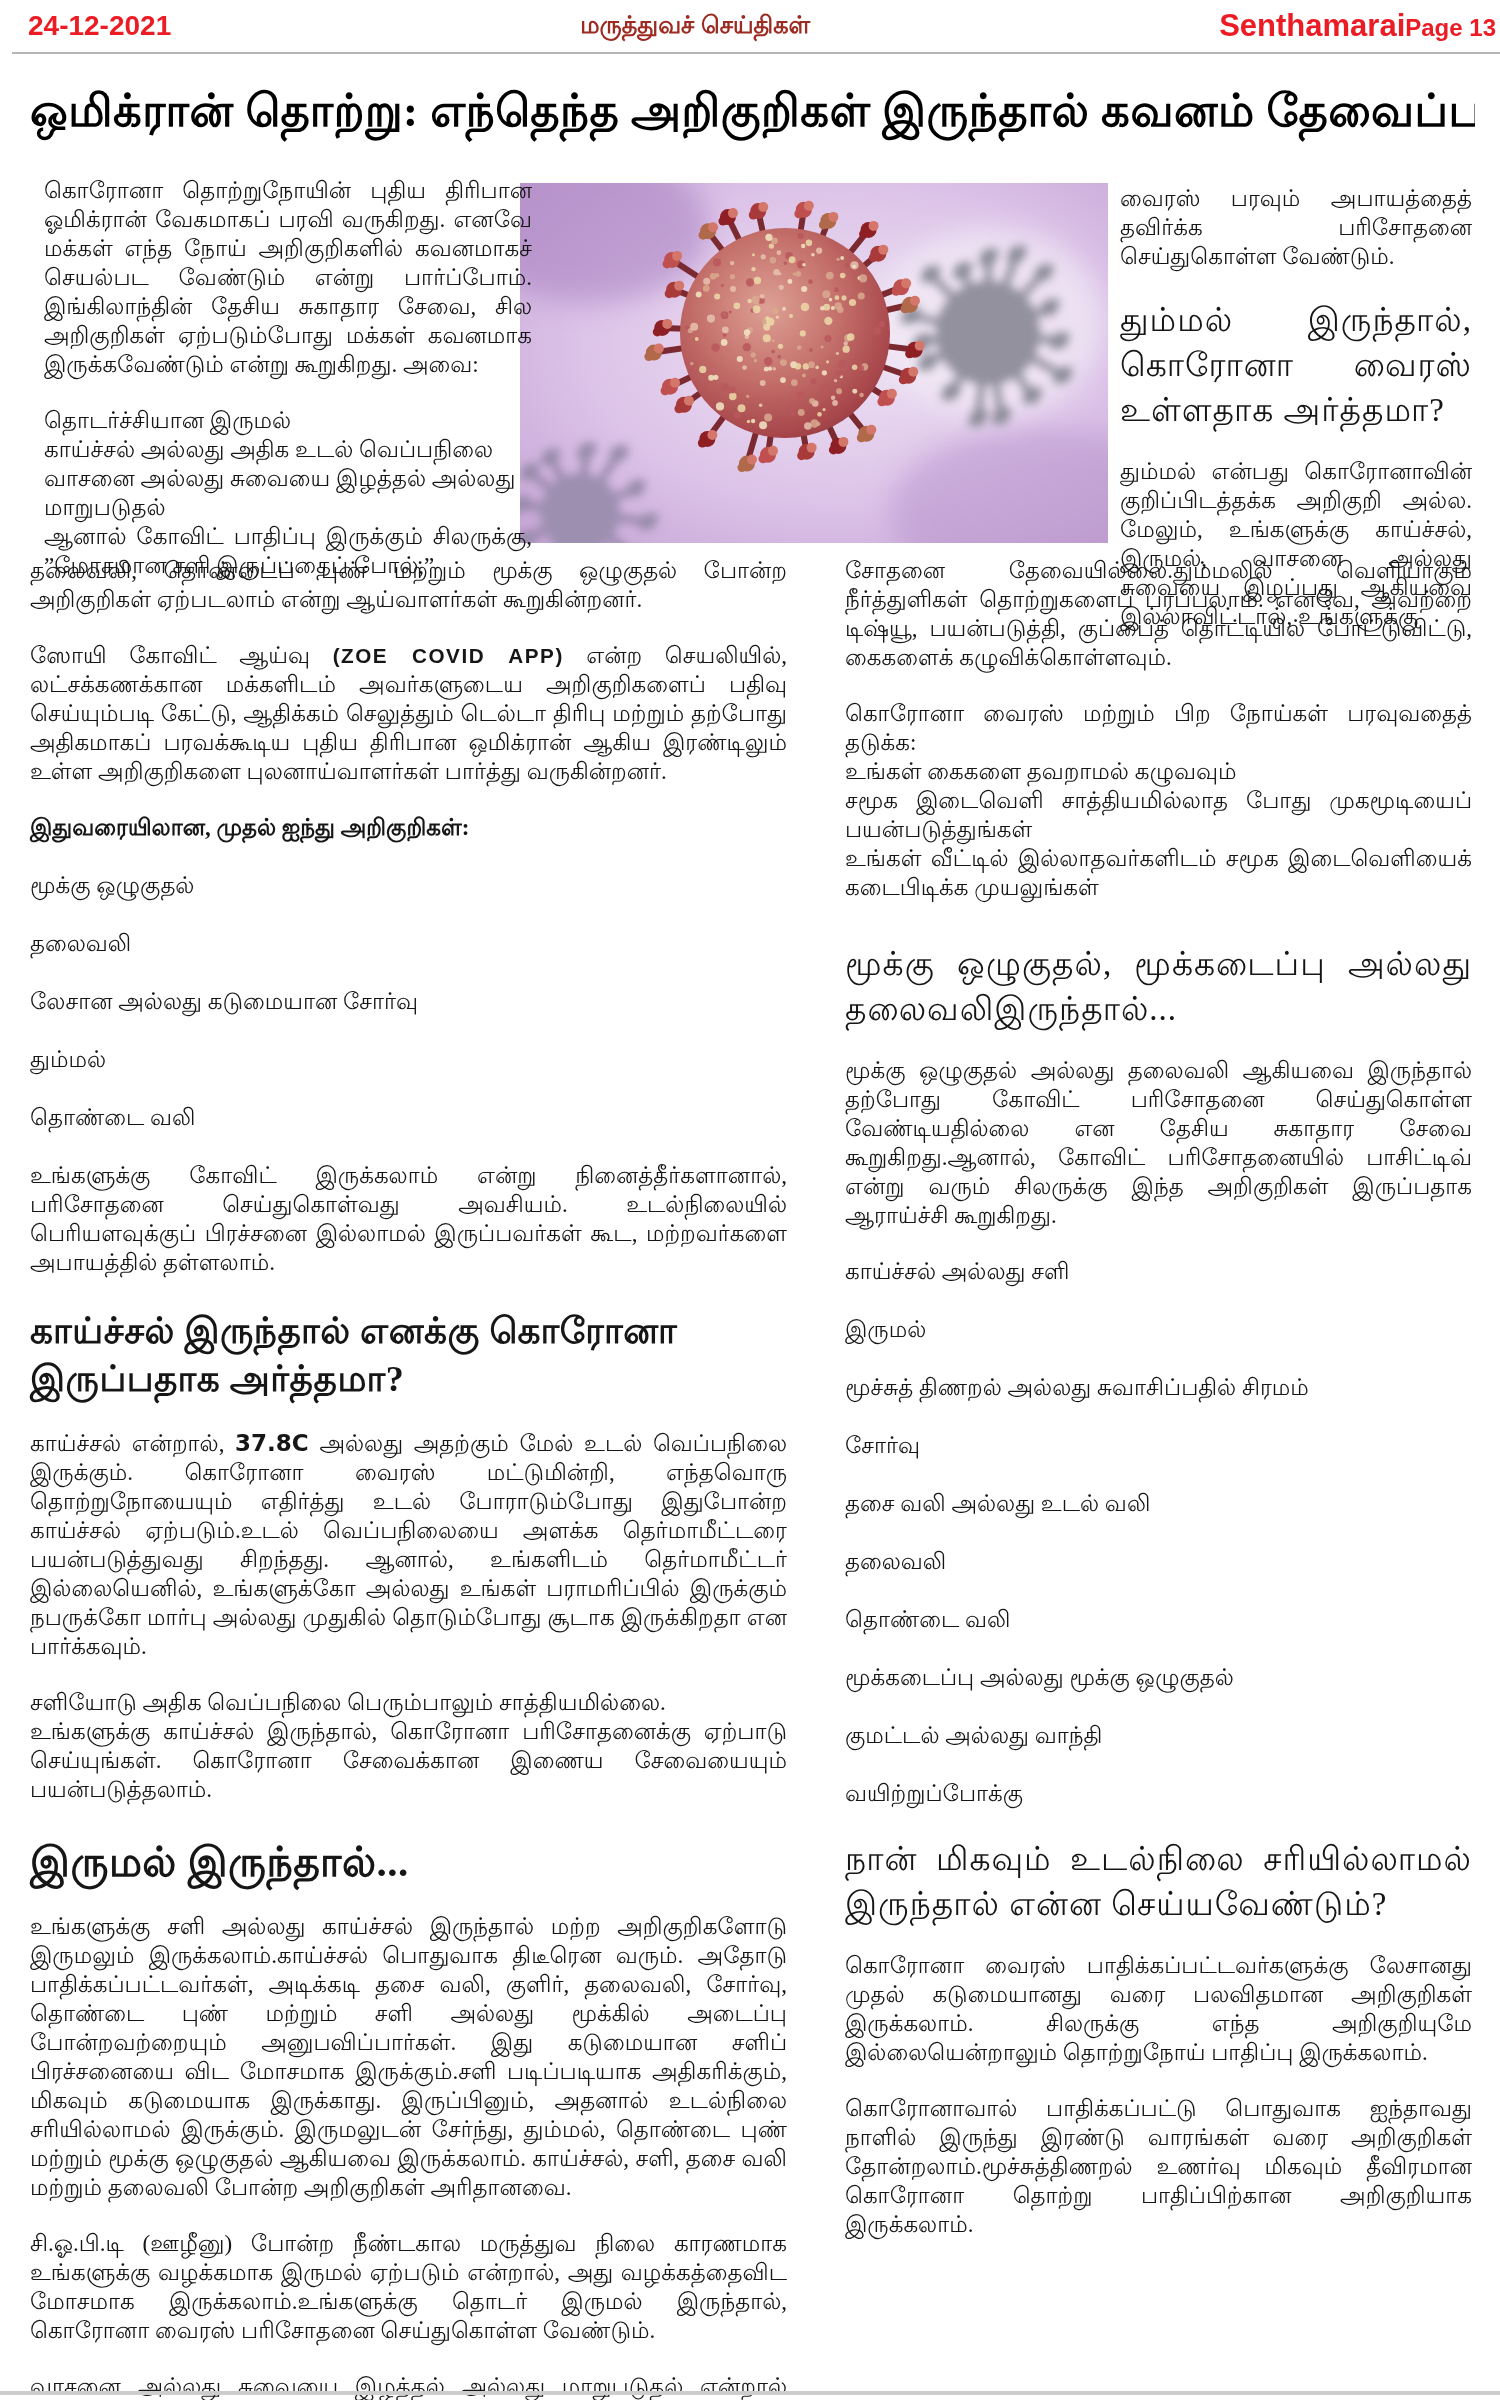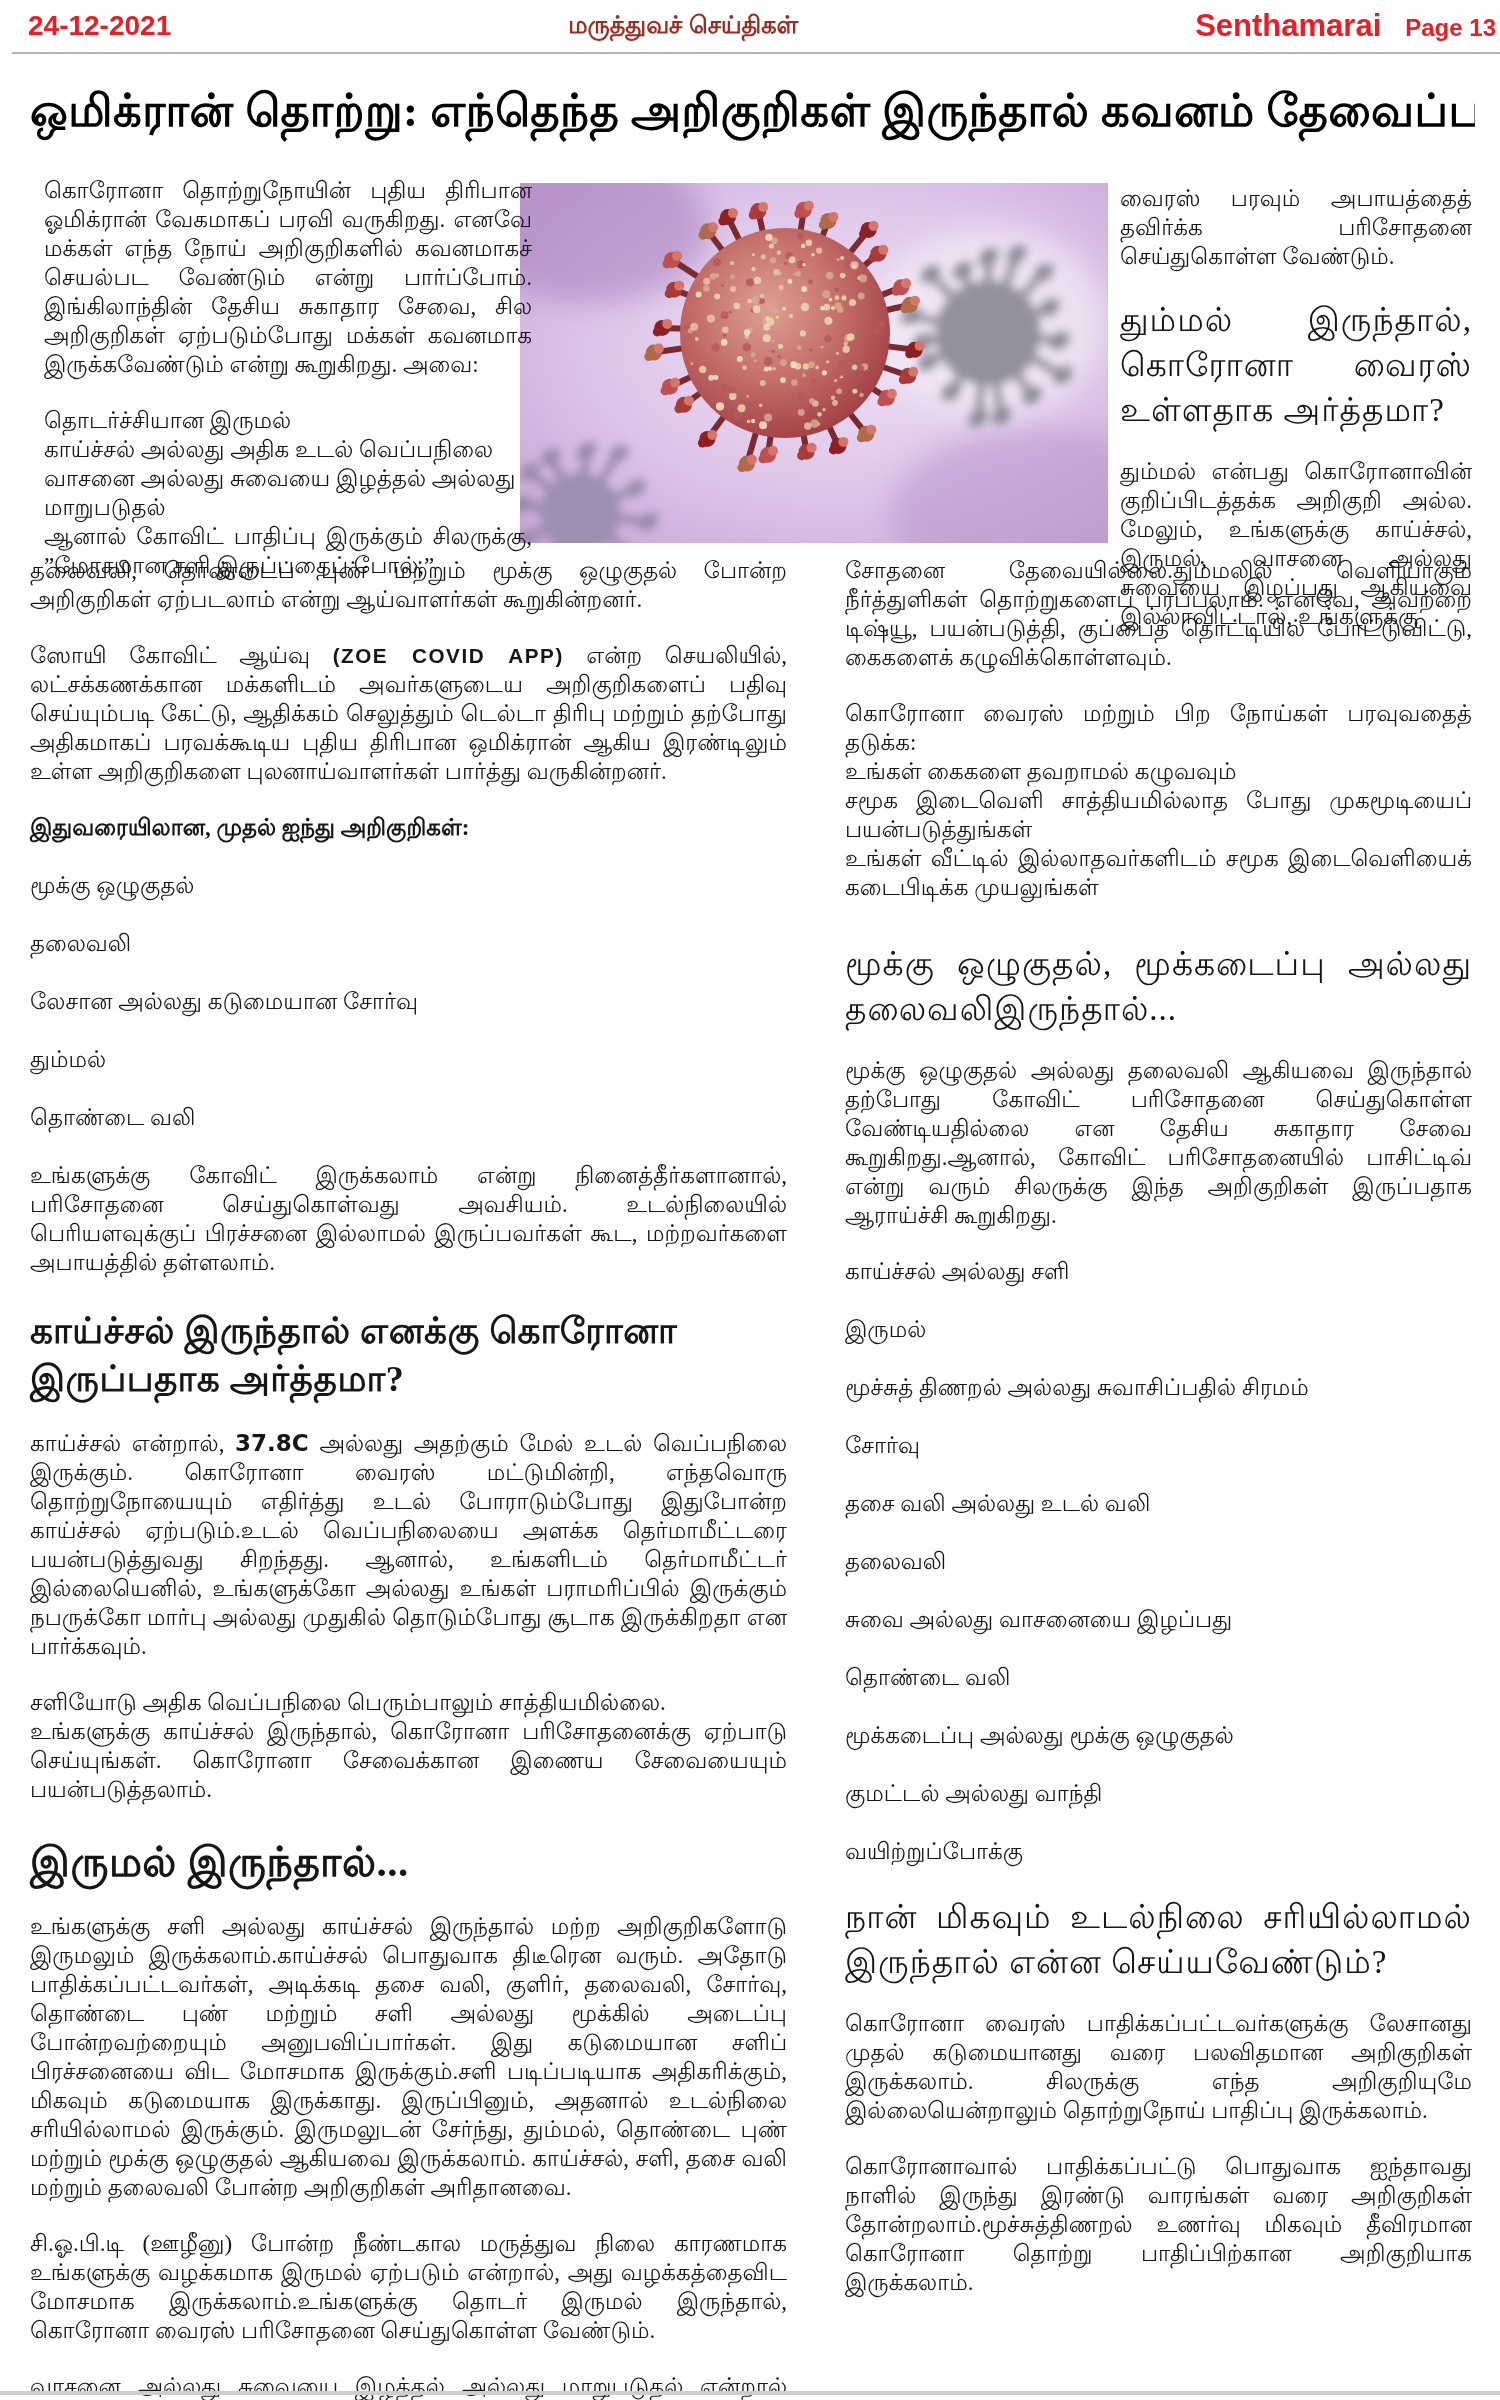--- a/index.html
+++ b/index.html
@@ -10,21 +10,21 @@
   }
   
   .masthead{
     position:absolute;top:0;left:12px;width:1500px;height:54px;
     display:flex;justify-content:space-between;align-items:center;
     padding:0 16px;box-sizing:border-box;border-bottom:2px solid #b5b5b5;
     font-family:"Liberation Sans","DejaVu Sans",sans-serif;
   }
   .masthead .date{color:var(--red,#ec1c24);font-weight:bold;font-size:28px;}
   .masthead .section{color:var(--maroon,#9c2b21);font-weight:bold;font-size:24px;}
-  .brandwrap{display:flex;align-items:baseline;gap:24px;}
+  .brandwrap{display:flex;align-items:baseline;gap:0;}
   .brand{color:var(--red,#ec1c24);font-weight:bold;font-size:31px;}
   .pageno{color:var(--red,#ec1c24);font-weight:bold;font-size:24px;text-align:right;}
   
   .headline{
     position:absolute;left:30px;top:80px;width:1445px;margin:0;
     font-size:45px;line-height:62px;font-weight:bold;color:#000;
     white-space:nowrap;overflow:hidden;letter-spacing:0.5px;
   }
   
   .photo{position:absolute;left:520px;top:183px;width:588px;height:360px;margin:0;overflow:hidden;}
@@ -521,21 +521,20 @@
     <div class="sym" style="text-align:justify;">சமூக இடைவெளி சாத்தியமில்லாத போது முகமூடியைப் பயன்படுத்துங்கள்</div>
     <div class="sym" style="text-align:justify;">உங்கள் வீட்டில் இல்லாதவர்களிடம் சமூக இடைவெளியைக் கடைபிடிக்க முயலுங்கள்</div>
     <h2 class="h-med" style="margin-top:40px;">மூக்கு ஒழுகுதல், மூக்கடைப்பு அல்லது தலைவலிஇருந்தால்...</h2>
     <p>மூக்கு ஒழுகுதல் அல்லது தலைவலி ஆகியவை இருந்தால் தற்போது கோவிட் பரிசோதனை செய்துகொள்ள வேண்டியதில்லை என தேசிய சுகாதார சேவை கூறுகிறது.ஆனால், கோவிட் பரிசோதனையில் பாசிட்டிவ் என்று வரும் சிலருக்கு இந்த அறிகுறிகள் இருப்பதாக ஆராய்ச்சி கூறுகிறது.</p>
     <div class="sym gap">காய்ச்சல் அல்லது சளி</div>
     <div class="sym gap">இருமல்</div>
     <div class="sym gap">மூச்சுத் திணறல் அல்லது சுவாசிப்பதில் சிரமம்</div>
     <div class="sym gap">சோர்வு</div>
     <div class="sym gap">தசை வலி அல்லது உடல் வலி</div>
     <div class="sym gap">தலைவலி</div>
-    <div class="sym gap">சுவை அல்லது வாசனையை இழப்பது</div>
     <div class="sym gap">தொண்டை வலி</div>
     <div class="sym gap">மூக்கடைப்பு அல்லது மூக்கு ஒழுகுதல்</div>
     <div class="sym gap">குமட்டல் அல்லது வாந்தி</div>
     <div class="sym gap">வயிற்றுப்போக்கு</div>
     <h2 class="h-med">நான் மிகவும் உடல்நிலை சரியில்லாமல் இருந்தால் என்ன செய்யவேண்டும்?</h2>
     <p>கொரோனா வைரஸ் பாதிக்கப்பட்டவர்களுக்கு லேசானது முதல் கடுமையானது வரை பலவிதமான அறிகுறிகள் இருக்கலாம். சிலருக்கு எந்த அறிகுறியுமே இல்லையென்றாலும் தொற்றுநோய் பாதிப்பு இருக்கலாம்.</p>
     <p>கொரோனாவால் பாதிக்கப்பட்டு பொதுவாக ஐந்தாவது நாளில் இருந்து இரண்டு வாரங்கள் வரை அறிகுறிகள் தோன்றலாம்.மூச்சுத்திணறல் உணர்வு மிகவும் தீவிரமான கொரோனா தொற்று பாதிப்பிற்கான அறிகுறியாக இருக்கலாம்.</p>
 
   </section>
 

